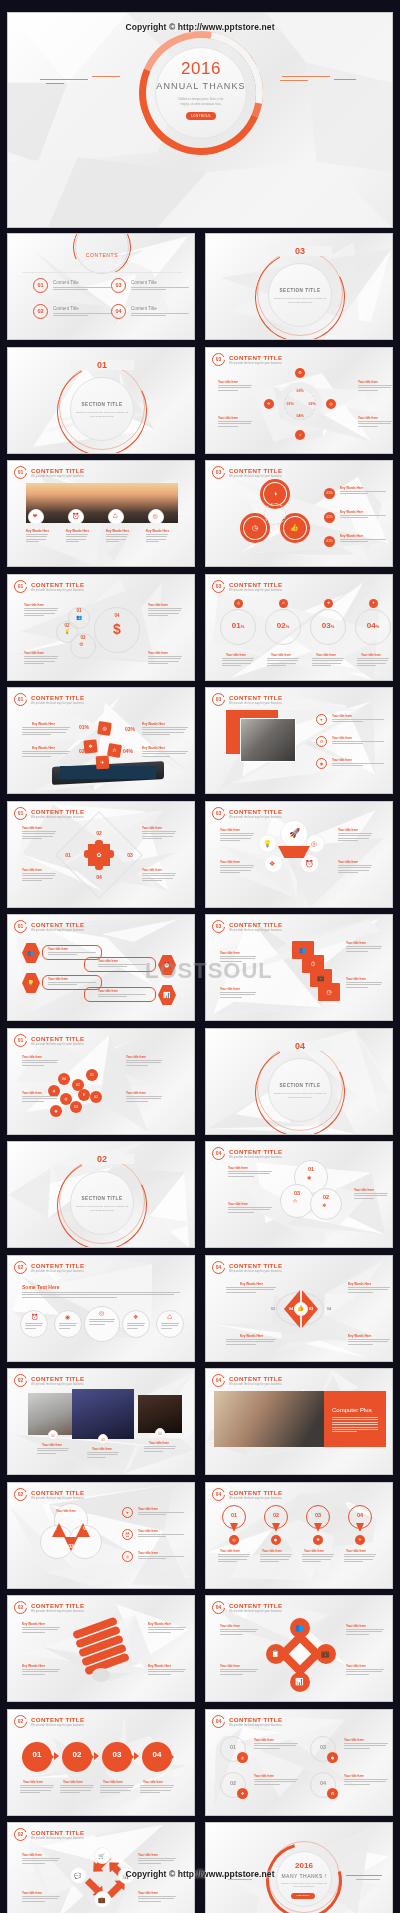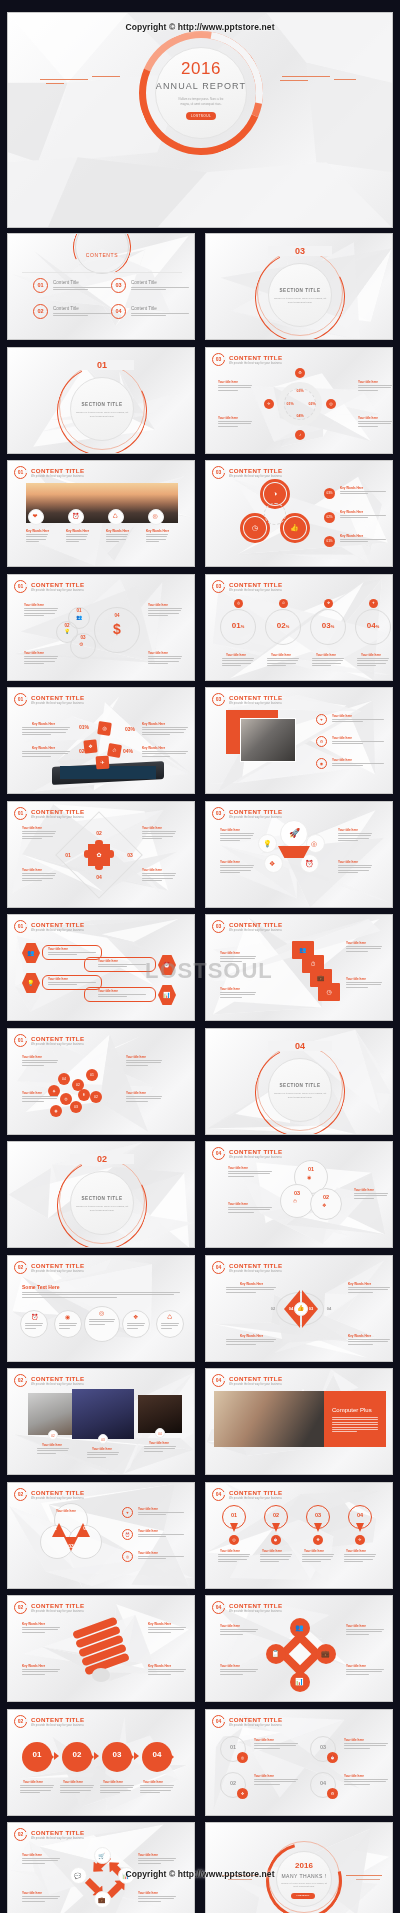--- a/index.html
+++ b/index.html
@@ -146,21 +146,21 @@
       <polygon points="0,150 70,145 40,216 0,216" fill="#f3f3f4"></polygon>
       <polygon points="70,145 200,160 150,216 40,216" fill="#e9e9ea"></polygon>
       <polygon points="200,160 320,150 386,216 150,216" fill="#f5f5f6"></polygon>
     </svg>
     <div class="content">
       <div class="hero .arc"></div>
       <div class="arcOuter"></div>
       <div class="arcGap"></div>
       <div class="disc"></div>
       <div class="y">2016</div>
-      <div class="ar">ANNUAL REPORT</div>
+      <div class="ar">ANNUAL THANKS</div>
       <div class="ln" style="top:84px">Nullam eu tempor purus. Nunc a leo</div>
       <div class="ln" style="top:89px">magna, sit amet consequat risus.</div>
       <div class="btn">LOSTSOUL</div>
       <div class="dash" style="left:32px;  top:66px; width:48px;"></div>
       <div class="dash" style="left:84px;  top:63px; width:28px;"></div>
       <div class="dash" style="left:38px;  top:70px; width:18px;"></div>
       <div class="dash" style="left:274px; top:63px; width:48px;"></div>
       <div class="dash" style="left:272px; top:67px; width:28px;"></div>
       <div class="dash" style="left:326px; top:66px; width:22px;"></div>
     </div>

